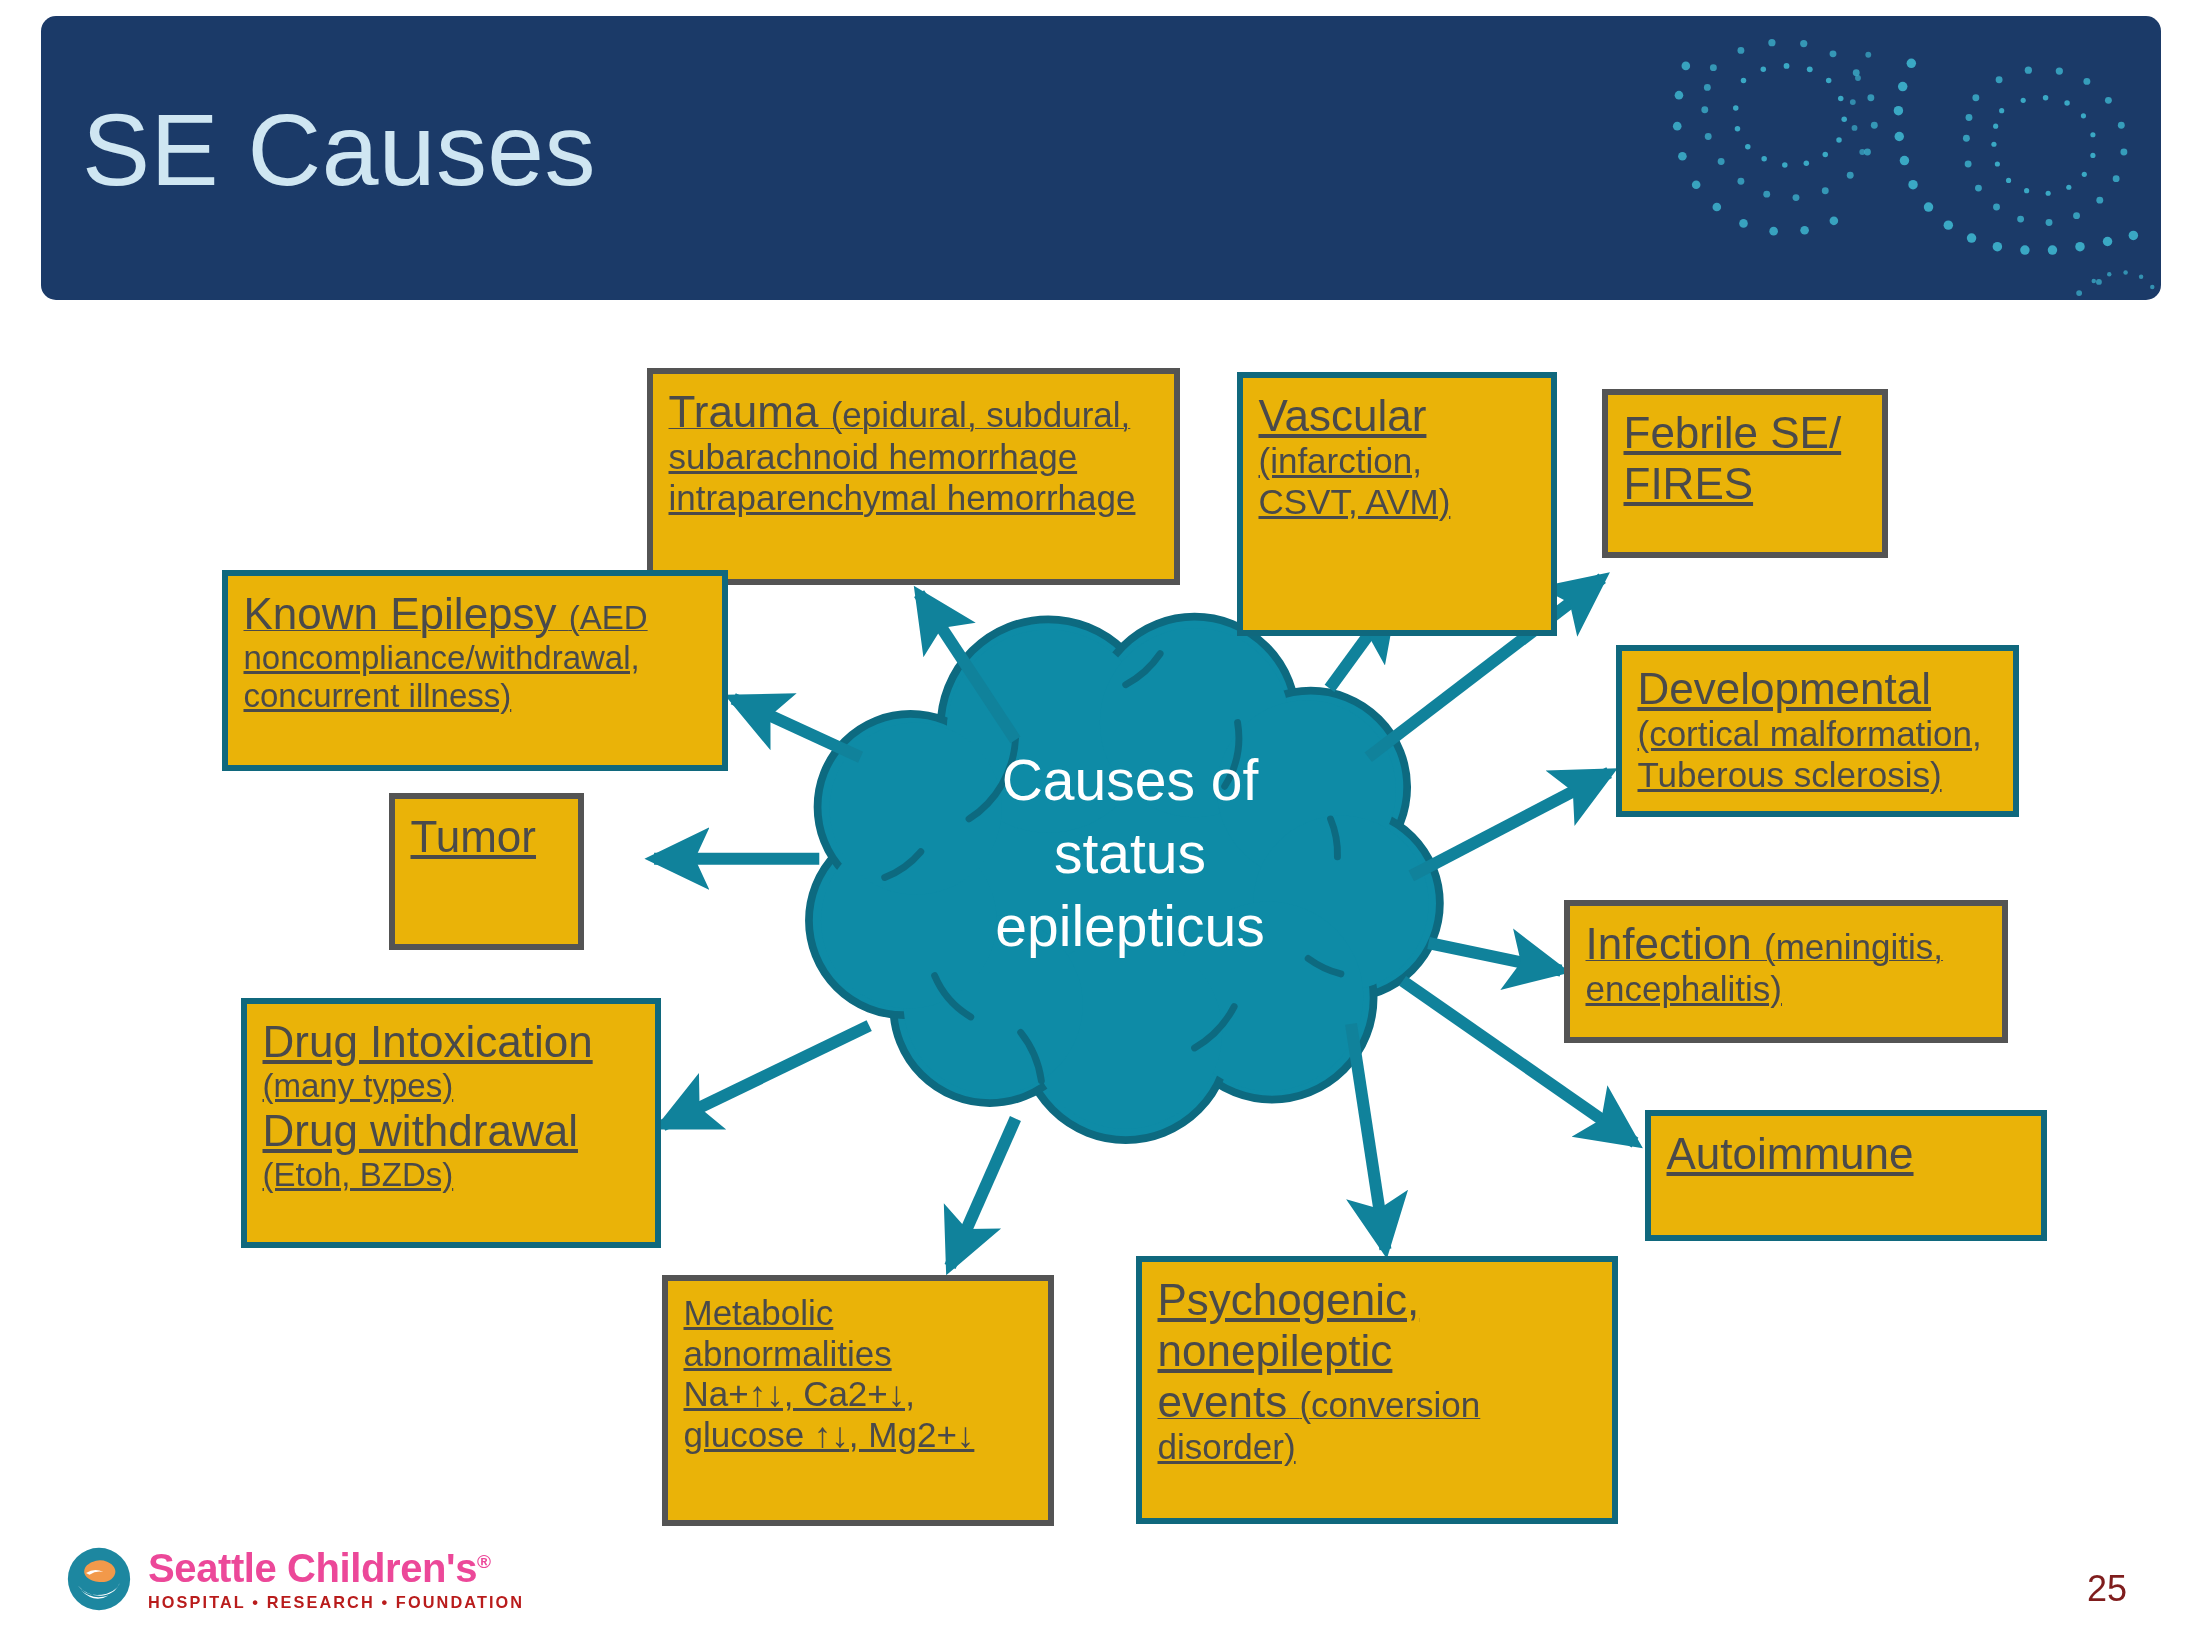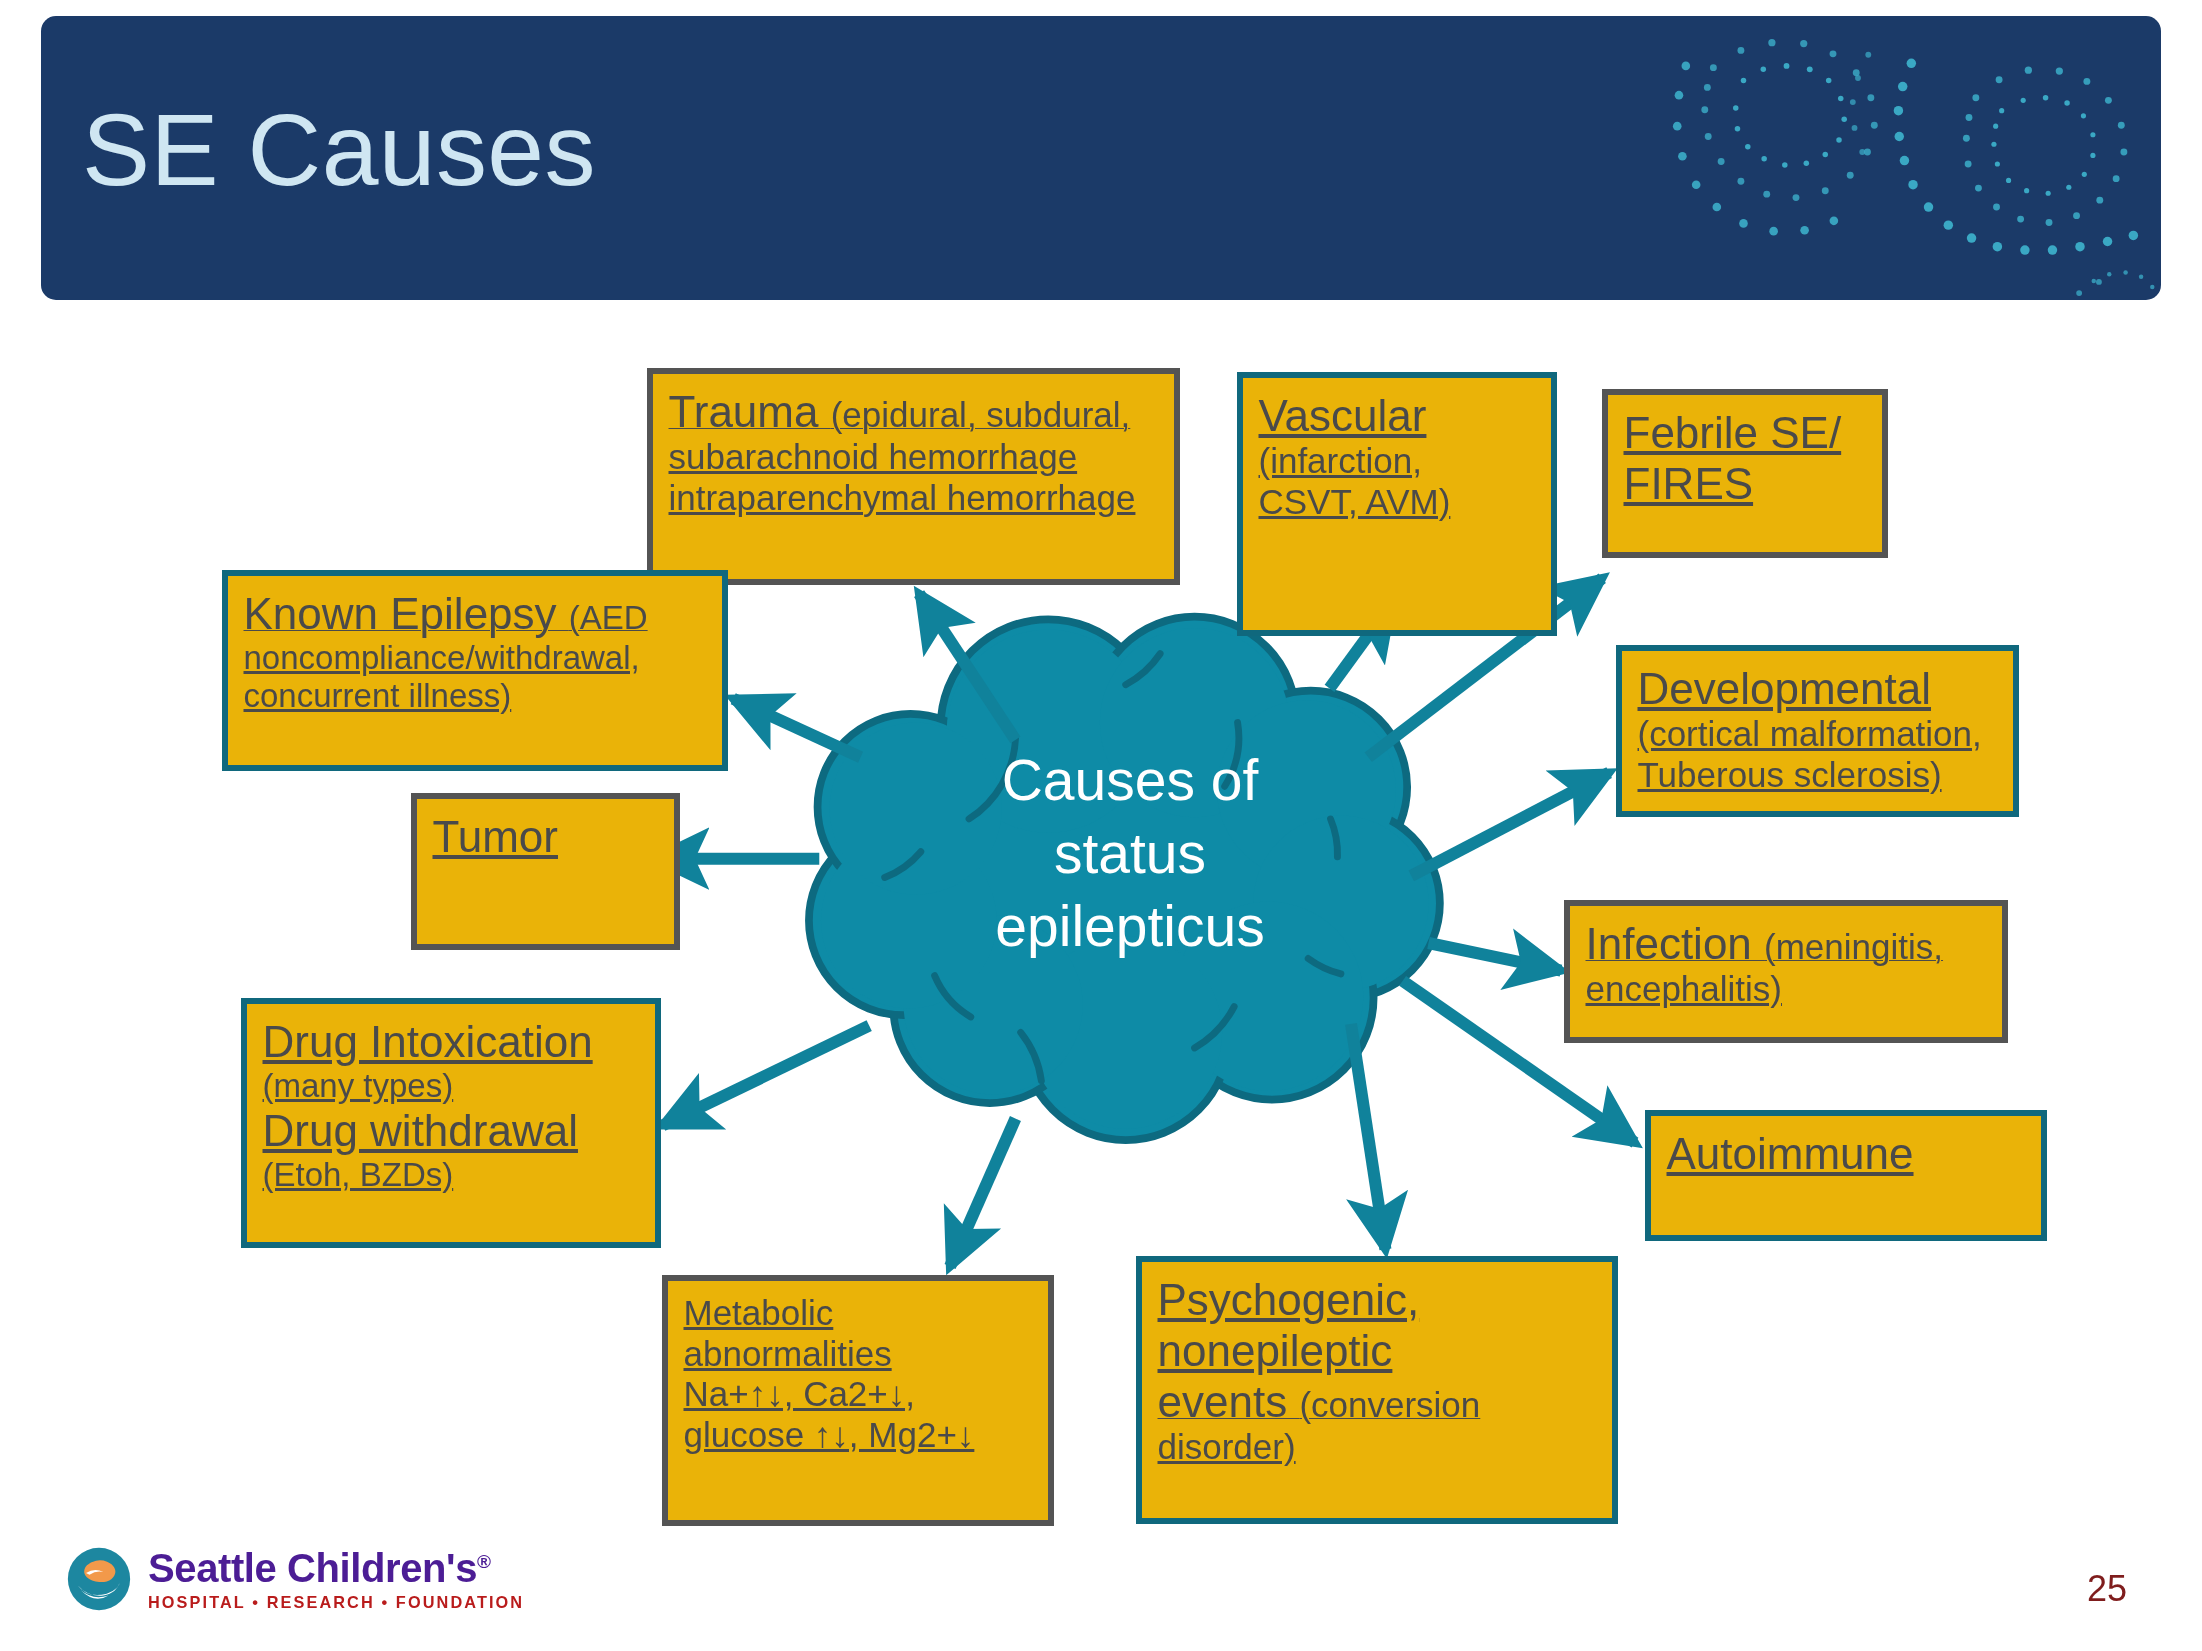--- a/index.html
+++ b/index.html
@@ -72,37 +72,37 @@
   .t-lg { font-size: 44px; }
   .t-md { font-size: 35px; }
   .t-sm { font-size: 33px; }
 
   
   #box-trauma        { left: 647px;  top: 368px;  width: 533px;  height: 217px; }
   #box-vascular      { left: 1237px; top: 372px;  width: 320px;  height: 264px; }
   #box-febrile       { left: 1602px; top: 389px;  width: 286px;  height: 169px; }
   #box-known-epilepsy{ left: 222px;  top: 570px;  width: 506px;  height: 201px; }
   #box-developmental { left: 1616px; top: 645px;  width: 403px;  height: 172px; }
-  #box-tumor         { left: 389px;  top: 793px;  width: 269px;  height: 157px; margin-left: 22px; }
+  #box-tumor         { left: 389px;  top: 793px;  width: 195px;  height: 157px; }
   #box-infection     { left: 1564px; top: 900px; width: 444px;  height: 143px; }
   #box-drug          { left: 241px;  top: 998px; width: 420px;  height: 250px; }
   #box-autoimmune    { left: 1645px; top: 1110px; width: 402px;  height: 131px; }
   #box-metabolic     { left: 662px;  top: 1275px; width: 392px;  height: 251px; }
   #box-psychogenic   { left: 1136px; top: 1256px; width: 482px;  height: 268px; }
 
   .line { display: block; }
 
   
   #footer-logo {
     position: absolute; left: 67px; top: 1547px;
     display: flex; align-items: center; gap: 17px;
   }
   #logo-mark { width: 64px; height: 64px; flex: 0 0 auto; }
   #logo-text-block { display: flex; flex-direction: column; line-height: 1; }
-  #logo-wordmark { font-size: 40px; font-weight: bold; color: #4c1d95; letter-spacing: -0.4px; }
+  #logo-wordmark { font-size: 40px; font-weight: bold; color: #ec4899; letter-spacing: -0.4px; }
   #logo-tagline { font-size: 16.3px; font-weight: bold; color: #b91c1c; letter-spacing: 2.1px; margin-top: 6px; }
   #page-number {
     position: absolute; right: 76px; top: 1568px;
     font-size: 36px; color: #7f1d1d;
   }
 </style>
 </head>
 <body>
 
 <div id="slide">

